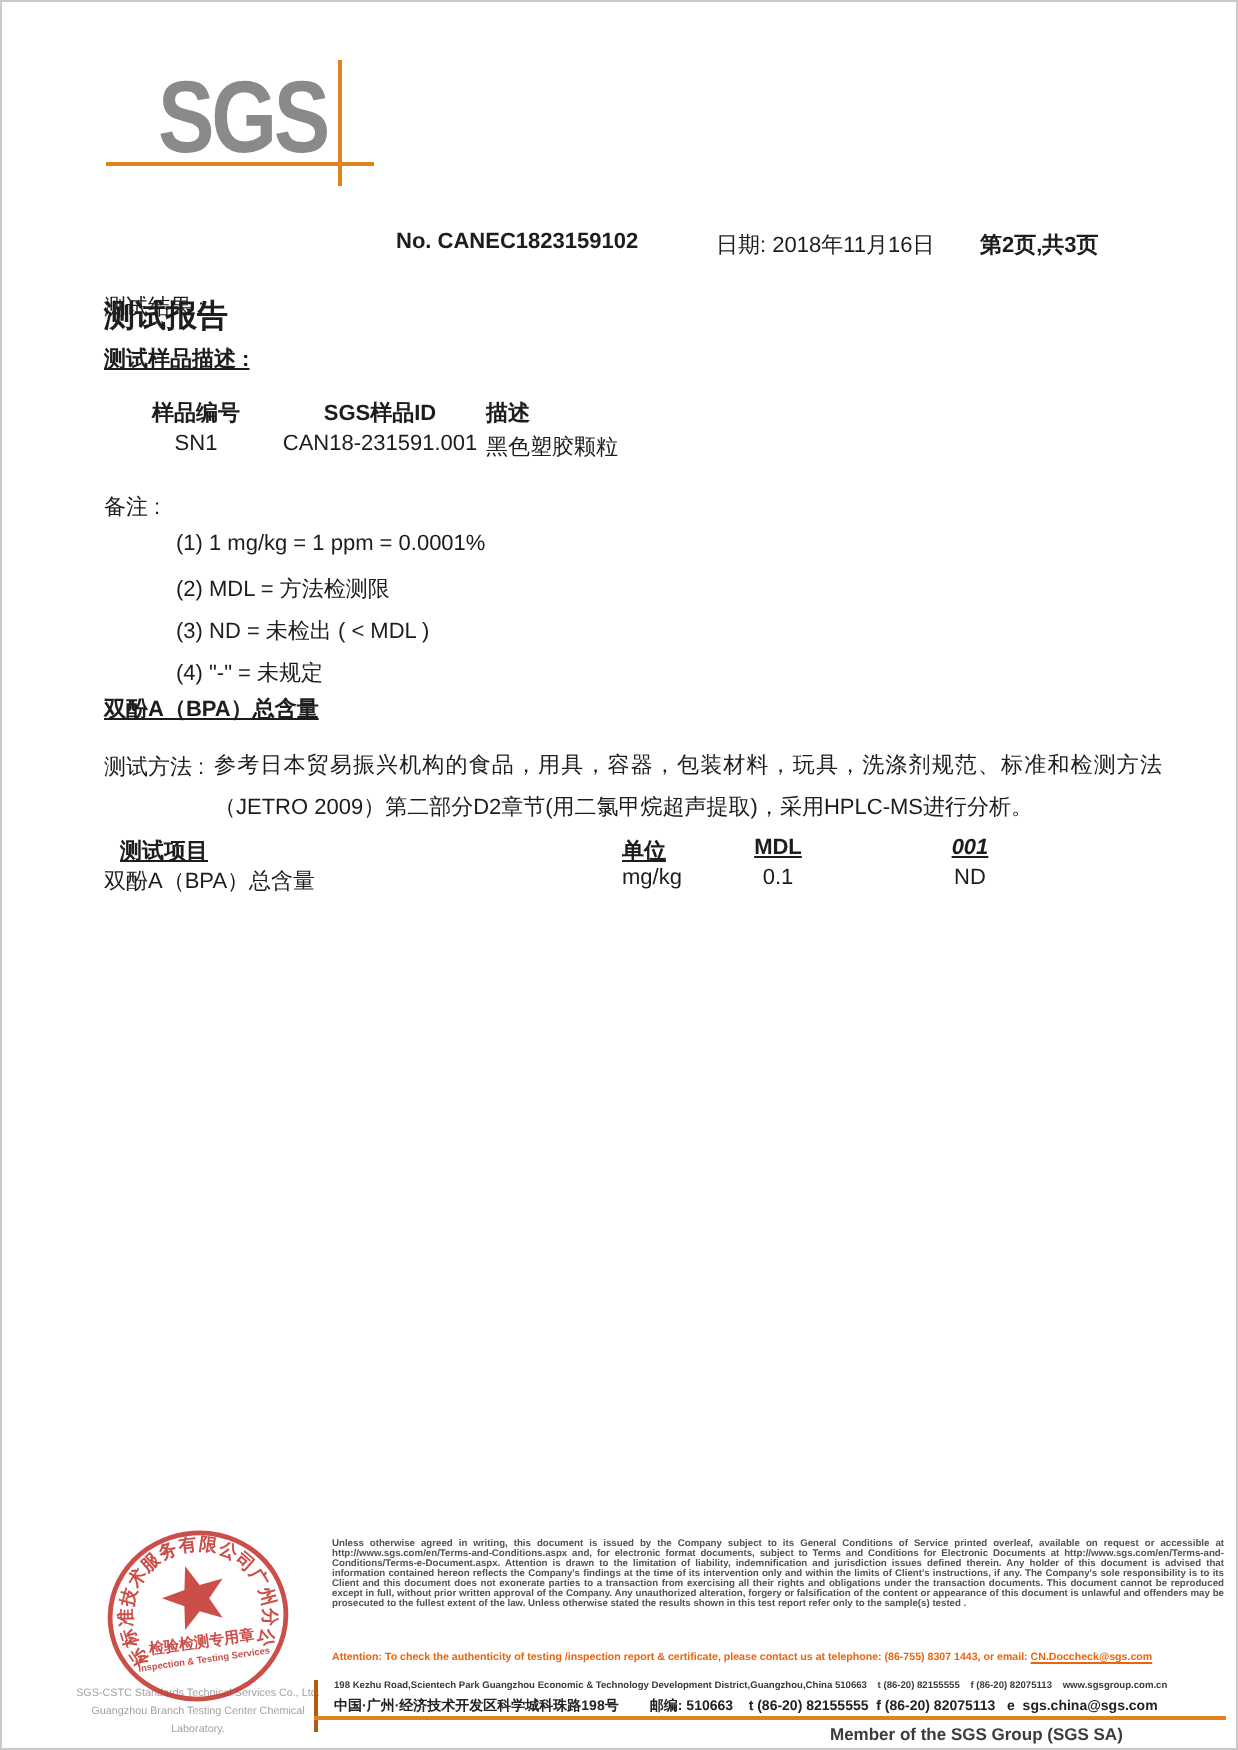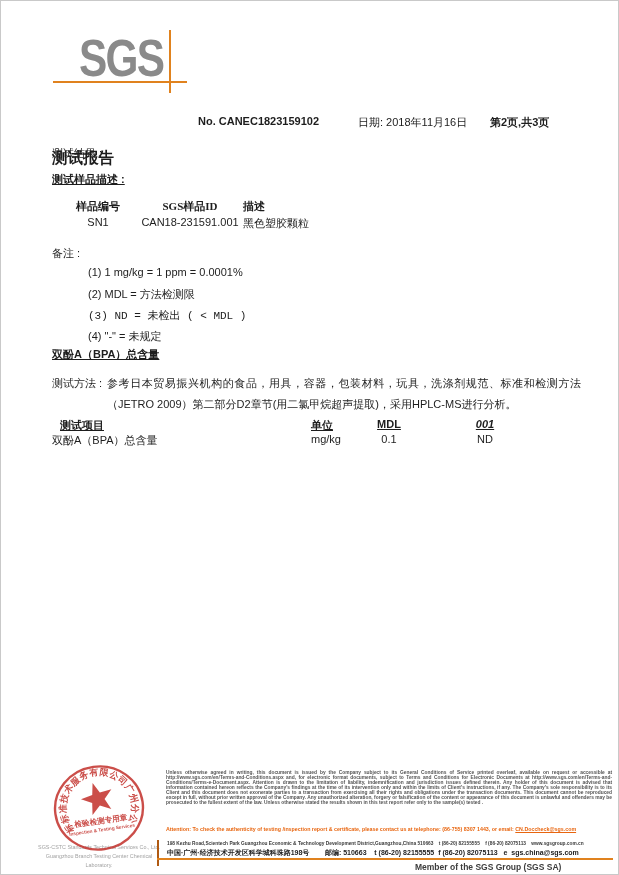--- a/index.html
+++ b/index.html
@@ -21,25 +21,25 @@
   .report-date{left:358px;top:115px;font-size:11px;font-weight:normal;}
   .report-pageinfo{left:490px;top:115px;font-size:11px;font-weight:bold;}
 
   
   .txt{font-size:11px;}
   .results-label{left:52px;top:146px;}
   .sample-heading{left:52px;top:172px;font-weight:bold;text-decoration:underline;}
   .sc1{left:62px;width:72px;text-align:center;}
   .sc2{left:138px;width:104px;text-align:center;}
   .sc3{left:243px;}
-  .srow-h{top:199px;font-weight:bold;font-family:Liberation Serif, serif;}
+  .srow-h{top:199px;font-weight:bold;}
   .srow-v{top:216px;}
   .notes-label{left:52px;top:246px;}
   .note{left:88px;}
-  .n0{top:266px;} .n1{top:287px;} .n2{top:308px;font-family:Liberation Mono, monospace;} .n3{top:329px;}
+  .n0{top:266px;} .n1{top:287px;} .n2{top:308px;} .n3{top:329px;}
   .bpa-heading{left:52px;top:347px;font-weight:bold;text-decoration:underline;}
   .method-label{left:52px;top:376px;}
   .method-text{left:107px;top:373px;width:474px;line-height:21px;text-align:justify;}
   .rt-h{top:418px;font-weight:bold;text-decoration:underline;}
   .rt-v{top:433px;}
   .rc1h{left:60px;} .rc1{left:52px;}
   .rc2{left:311px;width:30px;}
   .rc3{left:376px;width:26px;text-align:center;}
   .rc4{left:473px;width:24px;text-align:center;}
   .italic{font-style:italic;}

